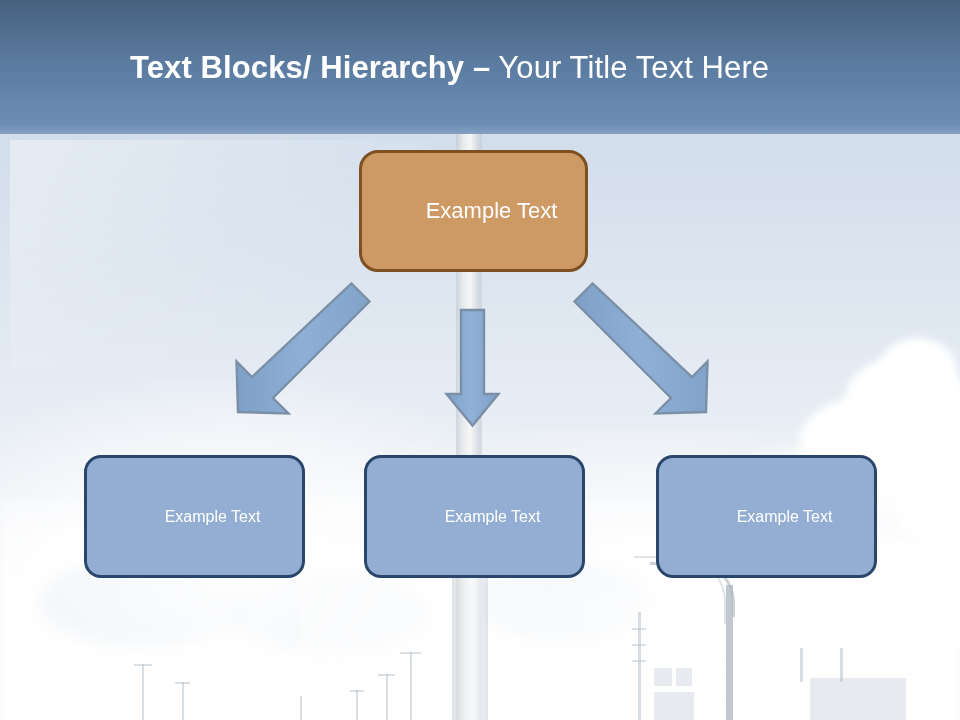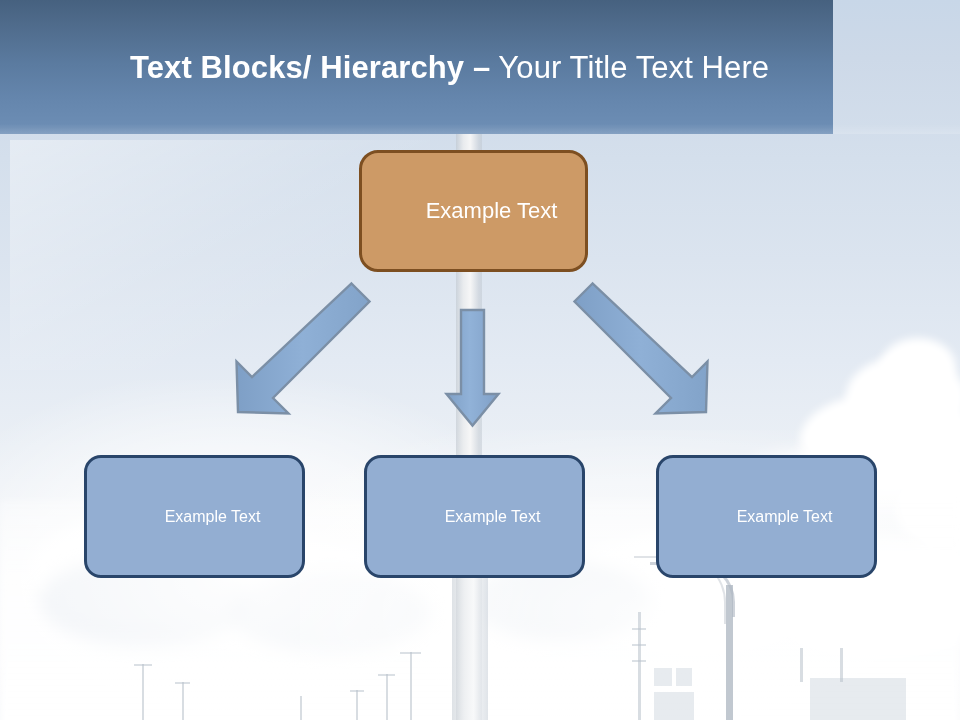--- a/index.html
+++ b/index.html
@@ -167,21 +167,21 @@
   }
   .boxy {
     position: absolute;
     background: rgba(196,205,214,0.40);
   }
 
   
   .titlebar {
     position: absolute;
     left: 0; top: 0;
-    width: 833px;
+    width: 960px;
     height: 134px;
     background: linear-gradient(to bottom, #46617f 0%, #4f6b8b 18%, #5b7ba0 48%, #6586ad 74%, #6e8fb6 100%);
   }
   .titlebar-sheen {
     position: absolute;
     left: 0; bottom: 0;
     width: 960px; height: 10px;
     background: linear-gradient(to bottom, rgba(255,255,255,0) 0%, rgba(255,255,255,0.16) 100%);
   }
   .title-text {

